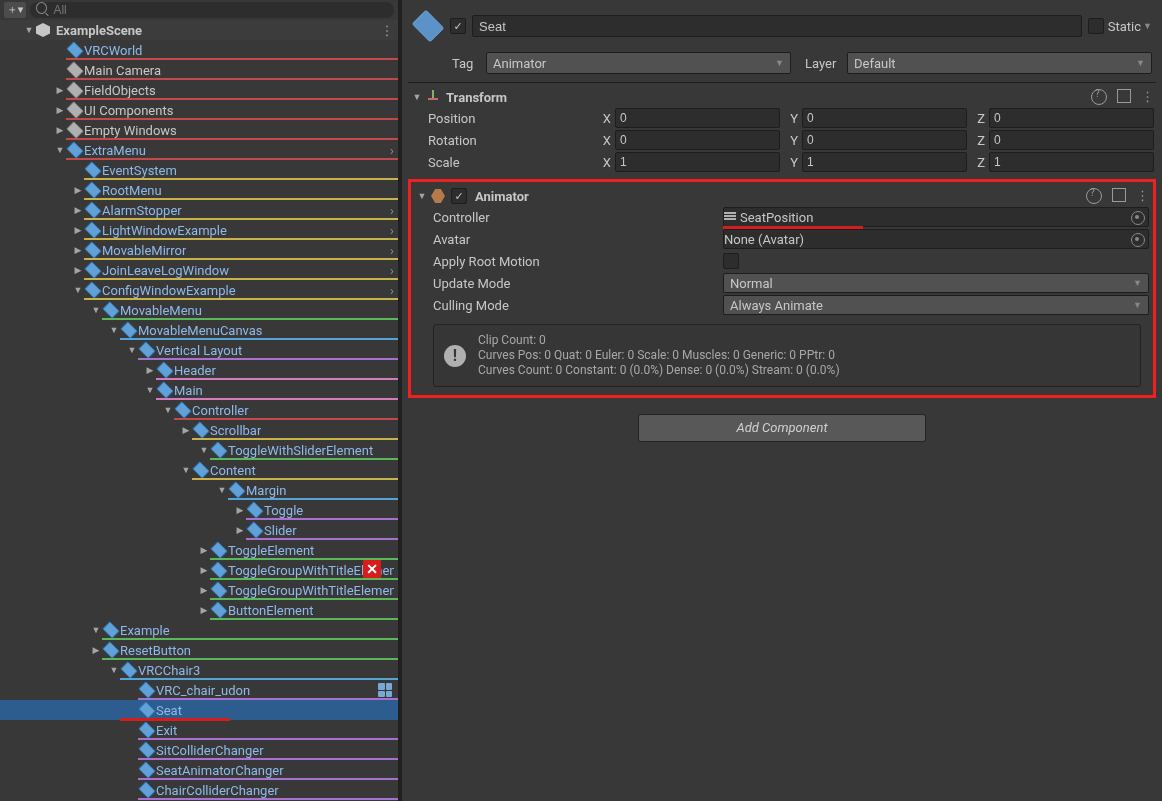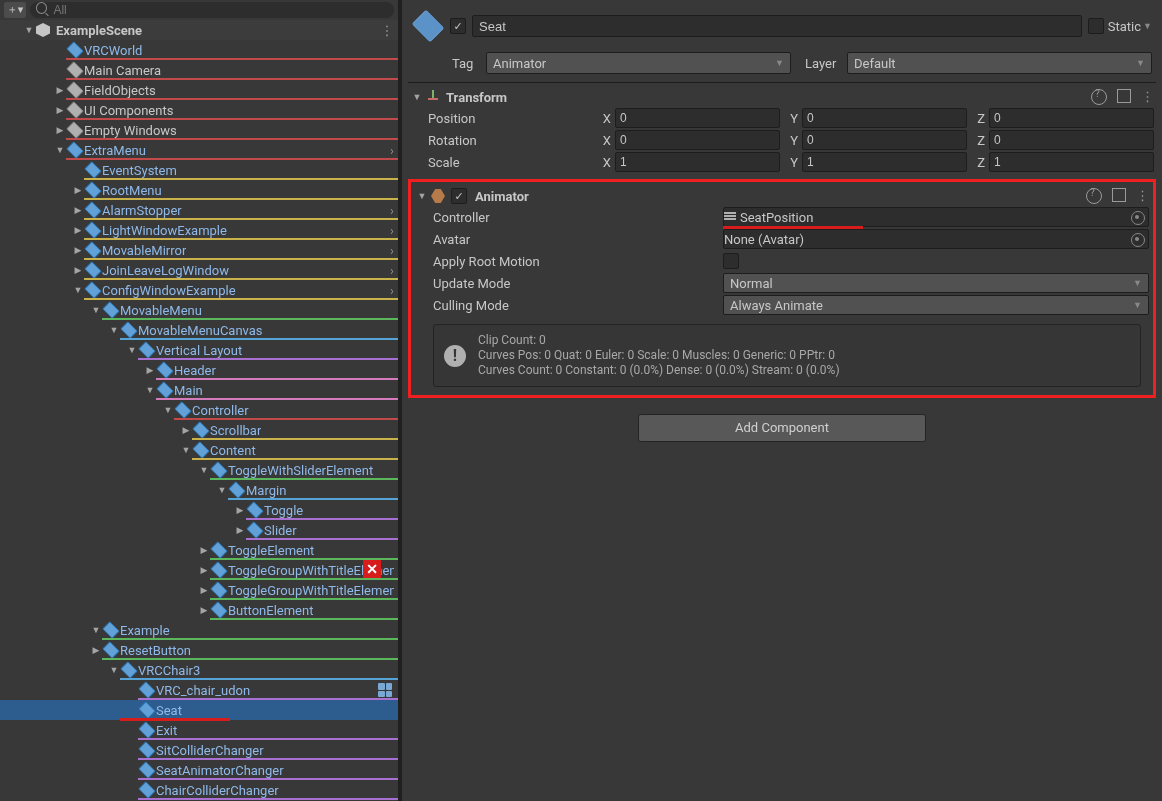--- a/index.html
+++ b/index.html
@@ -496,20 +496,21 @@
     display: block;
     width: 286px;
     height: 26px;
     margin: 16px auto;
     background: #585858;
     border: 1px solid #242424;
     border-radius: 3px;
     color: #d0d0d0;
     line-height: 26px;
     text-align: center;
+    font-style: italic;
   }
 </style>
 </head>
 <body>
 
 <div class="root">
 
   <div class="hierarchy">
     <div class="search-bar">
       <div class="plus-btn">＋▾</div>
@@ -732,38 +733,38 @@
           <span class="indent" style="width: 180px;"></span>
           <span class="foldout right"></span>
           <span class="prefab-icon">
             <span class="cube blue"></span>
           </span>
           <span class="label prefab">Scrollbar</span>
           <span style="flex: 1 1 0%;"></span>
           <span class="bar" style="background: rgb(201, 178, 74); left: 192px;"></span>
         </div>
         <div class="row">
+          <span class="indent" style="width: 198px;"></span>
+          <span class="foldout down"></span>
+          <span class="prefab-icon">
+            <span class="cube blue"></span>
+          </span>
+          <span class="label prefab">ToggleWithSliderElement</span>
+          <span style="flex: 1 1 0%;"></span>
+          <span class="bar" style="background: rgb(92, 182, 92); left: 210px;"></span>
+        </div>
+        <div class="row">
           <span class="indent" style="width: 180px;"></span>
           <span class="foldout down"></span>
           <span class="prefab-icon">
             <span class="cube blue"></span>
           </span>
           <span class="label prefab">Content</span>
           <span style="flex: 1 1 0%;"></span>
           <span class="bar" style="background: rgb(201, 178, 74); left: 192px;"></span>
-        </div>
-        <div class="row">
-          <span class="indent" style="width: 198px;"></span>
-          <span class="foldout down"></span>
-          <span class="prefab-icon">
-            <span class="cube blue"></span>
-          </span>
-          <span class="label prefab">ToggleWithSliderElement</span>
-          <span style="flex: 1 1 0%;"></span>
-          <span class="bar" style="background: rgb(92, 182, 92); left: 210px;"></span>
         </div>
         <div class="row">
           <span class="indent" style="width: 216px;"></span>
           <span class="foldout down"></span>
           <span class="prefab-icon">
             <span class="cube blue"></span>
           </span>
           <span class="label prefab">Margin</span>
           <span style="flex: 1 1 0%;"></span>
           <span class="bar" style="background: rgb(86, 163, 214); left: 228px;"></span>

